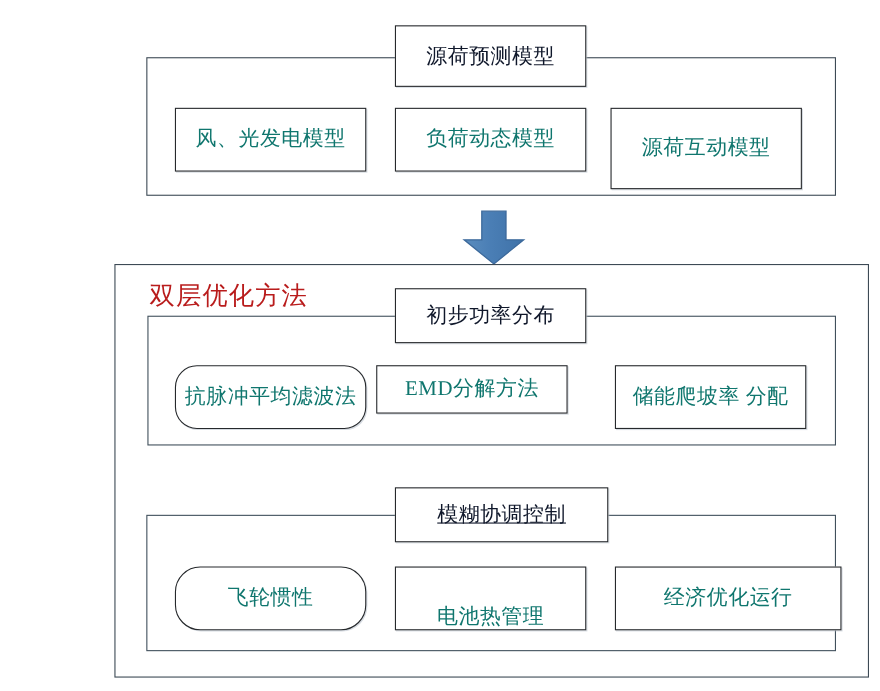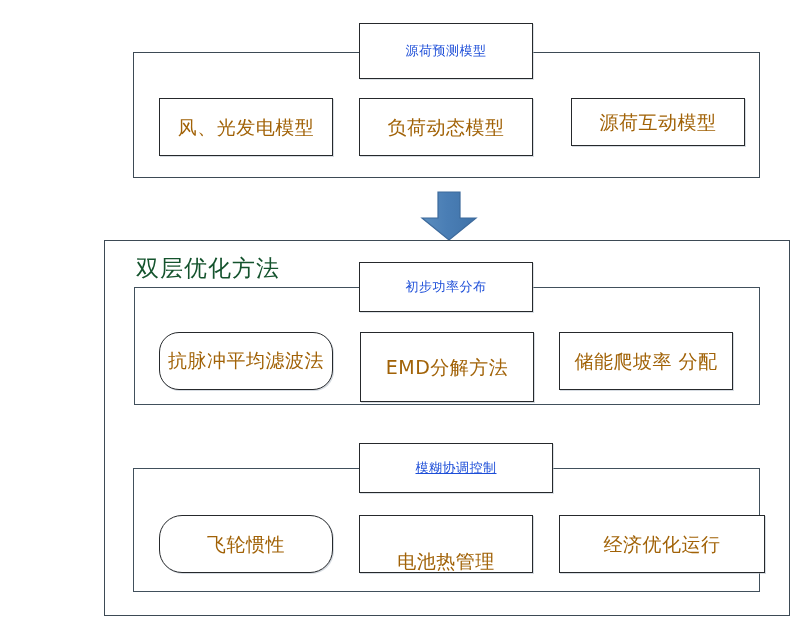--- a/index.html
+++ b/index.html
@@ -38,49 +38,50 @@
   }
 
   
   .leaf-box {
     border: 1.8px solid #26292c;
     background: #ffffff;
     display: flex;
     align-items: center;
     justify-content: center;
     text-align: center;
-    color: #a16207;
+    color: #0f766e;
     font-size: 19px;
     line-height: 1.18;
     letter-spacing: 0.5px;
     box-shadow: 1px 1px 0 rgba(180,190,200,0.55);
+    font-family: Liberation Serif, serif;
   }
   .leaf-box.two-line {
     line-height: 1.32;
     padding: 0 6px;
   }
 
   
   .title-box {
     border: 1.7px solid #26292c;
     background: #ffffff;
     display: flex;
     align-items: center;
     justify-content: center;
     text-align: center;
-    color: #1d4ed8;
-    font-size: 13px;
+    color: #0f172a;
+    font-size: 19px;
     letter-spacing: 0.5px;
     z-index: 6;
     box-shadow: 1px 1px 0 rgba(185,195,205,0.5);
   }
 
   
   .section-label {
-    color: #14532d;
+    color: #b91c1c;
     font-size: 23px;
     letter-spacing: 1px;
     white-space: nowrap;
     z-index: 5;
     background: transparent;
   }
 
   
   #flow-arrow { position: absolute; }
 </style>
@@ -96,21 +97,21 @@
   </div>
 
   <div class="node leaf-box" style="left:159px; top:98px; width:174px; height:58px;">
     <span>风、光发电模型</span>
   </div>
 
   <div class="node leaf-box" style="left:359px; top:98px; width:174px; height:58px;">
     <span>负荷动态模型</span>
   </div>
 
-  <div class="node leaf-box" style="left:571px; top:98px; width:174px; height:48px;">
+  <div class="node leaf-box" style="left:555px; top:98px; width:174px; height:74px;">
     <span>源荷互动模型</span>
   </div>
 
   <svg id="flow-arrow" style="left:417px; top:190px;" width="64" height="52" viewBox="0 0 64 52">
     <defs>
       <linearGradient id="arrowGrad" x1="0" y1="0" x2="1" y2="0">
         <stop offset="0%" stop-color="#5b8dbe"></stop>
         <stop offset="45%" stop-color="#4a7eb5"></stop>
         <stop offset="100%" stop-color="#3f72a8"></stop>
       </linearGradient>
@@ -127,21 +128,21 @@
   <div class="node group-frame light" style="left:134px; top:287px; width:626px; height:118px;"></div>
 
   <div class="node title-box" style="left:359px; top:262px; width:174px; height:50px;">
     <span>初步功率分布</span>
   </div>
 
   <div class="node leaf-box two-line" style="left:159px; top:332px; width:174px; height:58px;border-radius:20px;">
     <span>抗脉冲平均滤波法</span>
   </div>
 
-  <div class="node leaf-box" style="left:360px; top:332px; width:174px; height:70px;">
+  <div class="node leaf-box" style="left:342px; top:332px; width:174px; height:44px;">
     <span>EMD分解方法</span>
   </div>
 
   <div class="node leaf-box" style="left:559px; top:332px; width:174px; height:58px;align-items:center;">
     <span>储能爬坡率 分配</span>
   </div>
 
   <div class="node group-frame light" style="left:133px; top:468px; width:627px; height:124px;"></div>
 
   <div class="node title-box" style="left:359px; top:443px; width:194px; height:50px;text-decoration:underline;">

